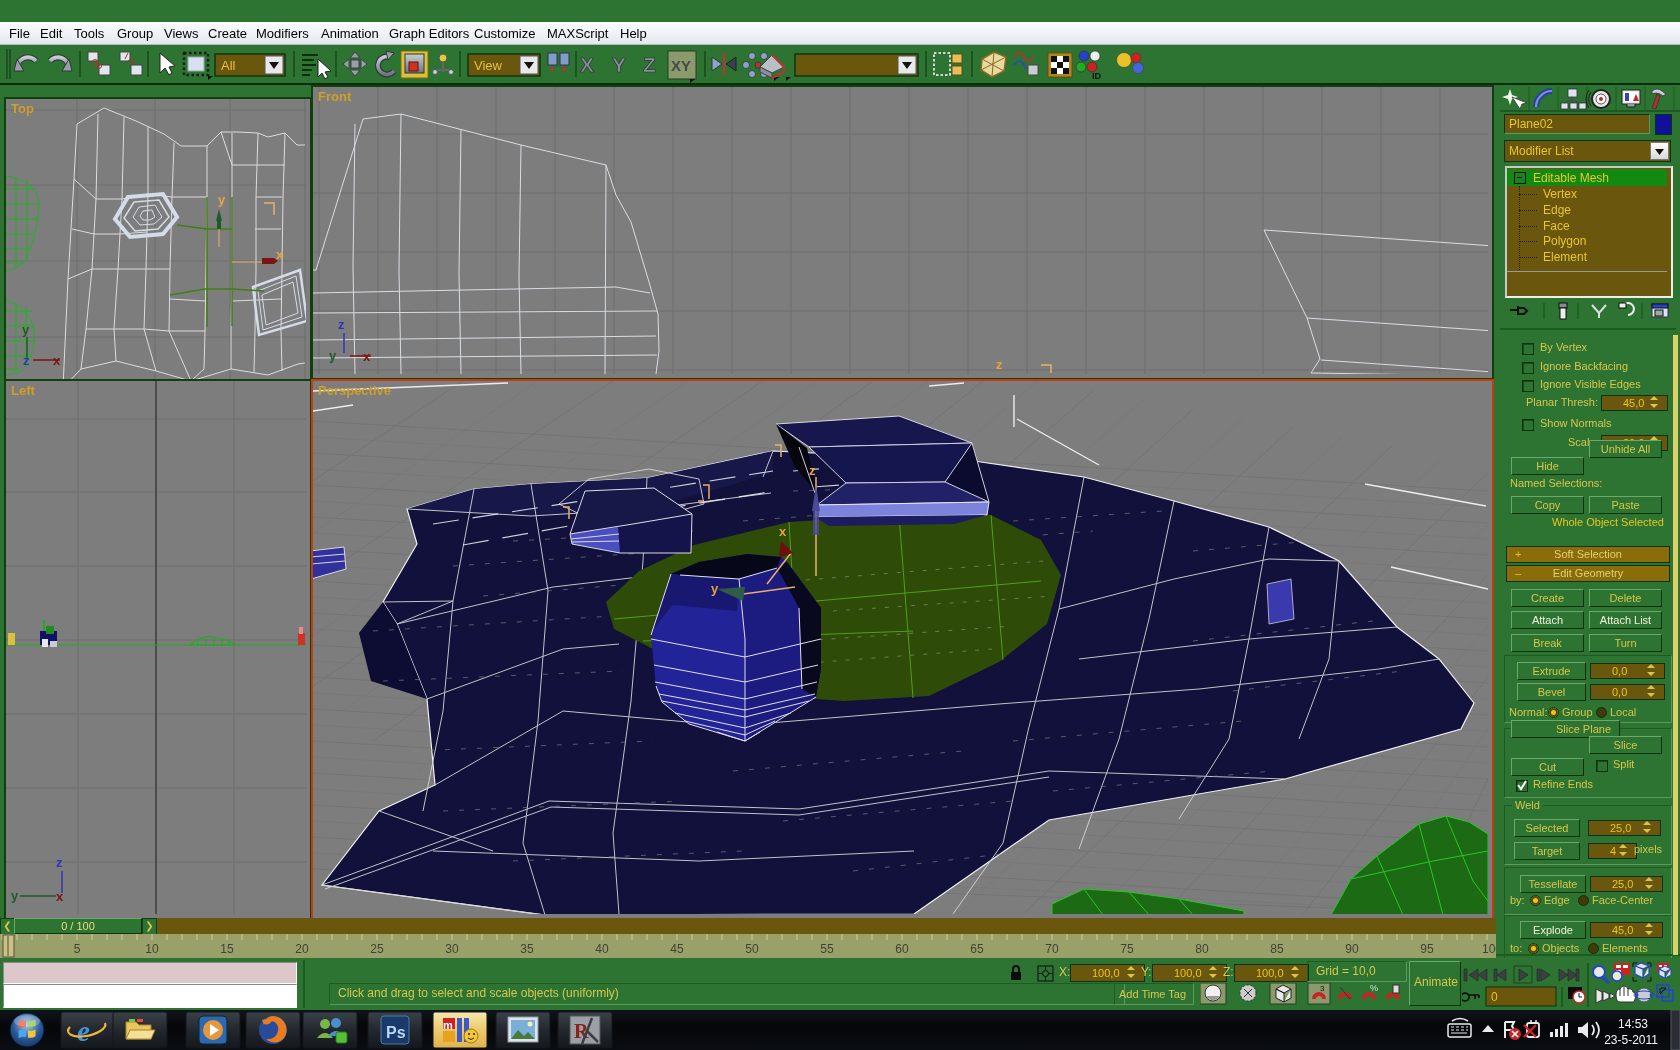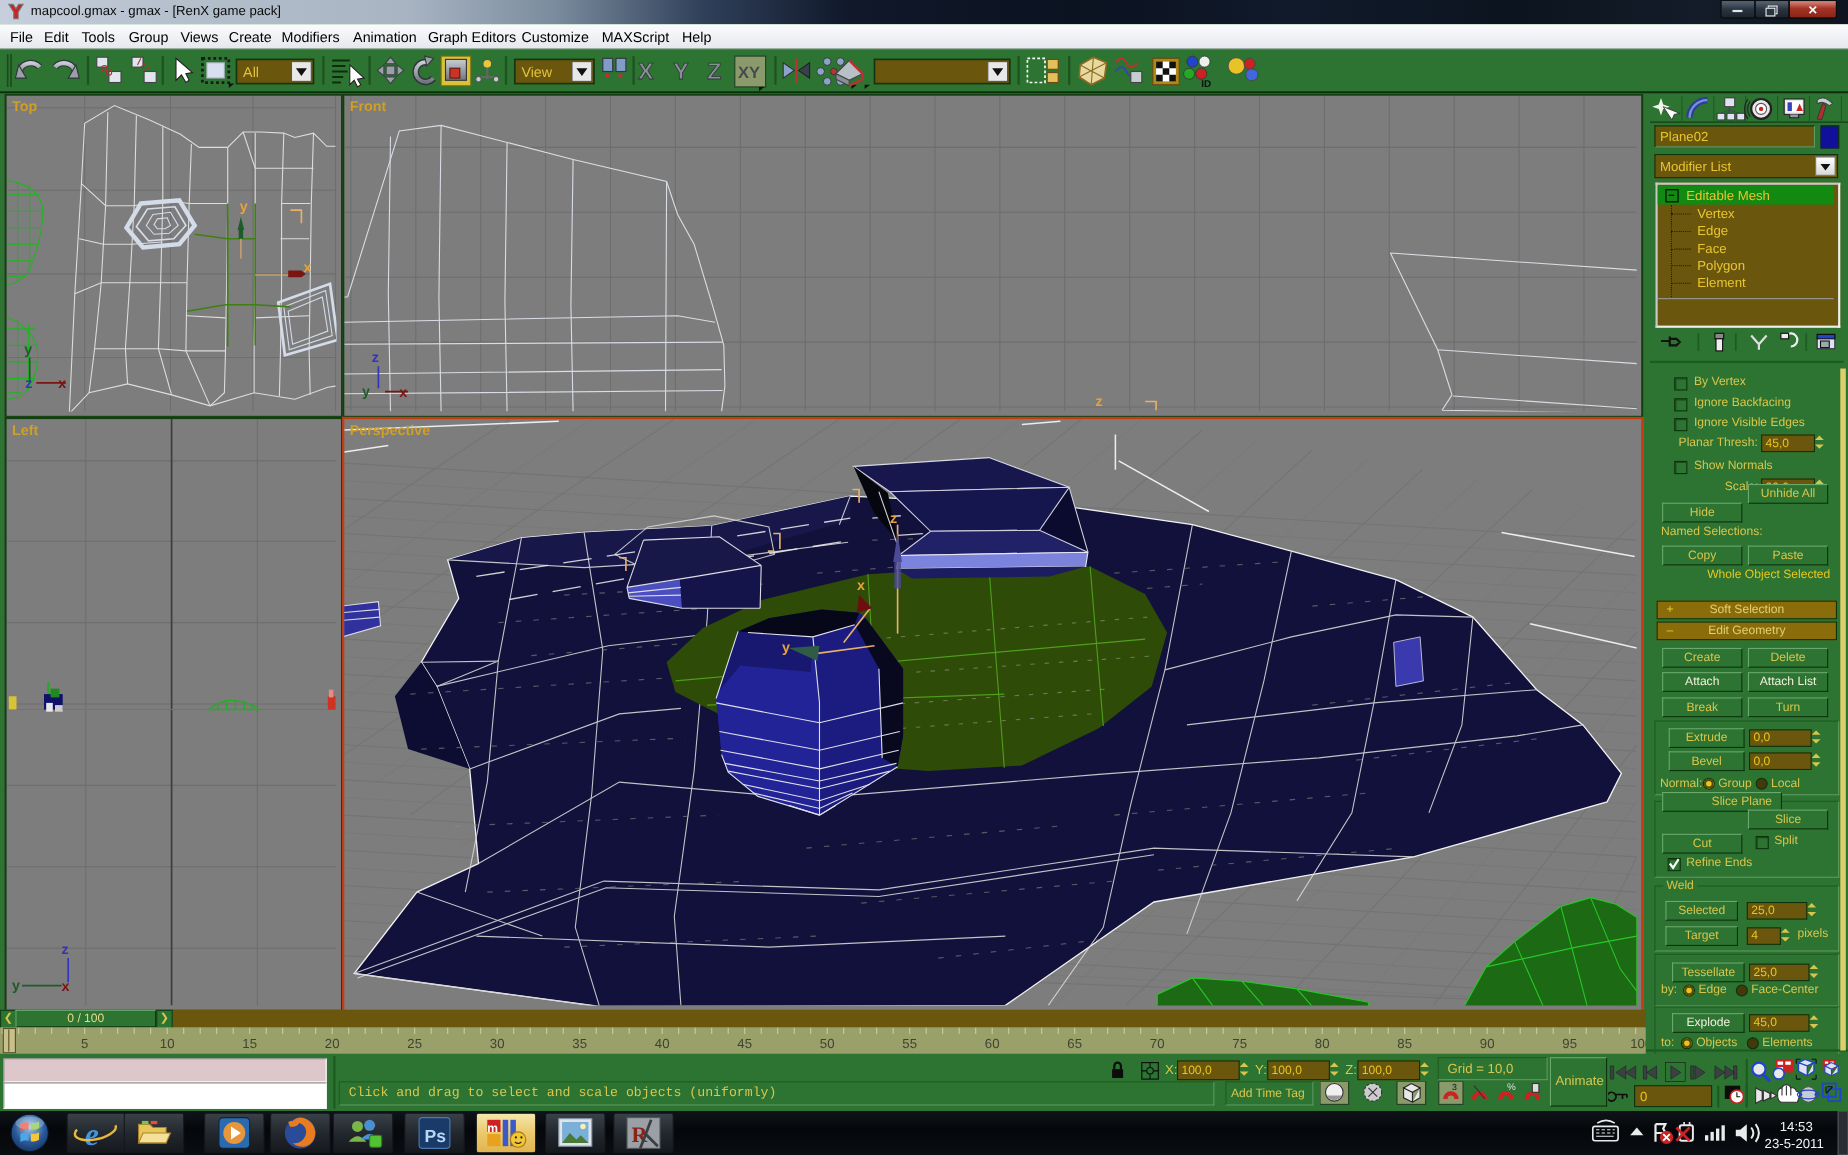--- a/index.html
+++ b/index.html
@@ -23,54 +23,36 @@
   
   #panel{left:1496px;top:85px;width:184px;height:873px;background:#2d7332;}
   
   #timeslider{left:0;top:918px;width:1496px;height:16px;background:#6b560e;}
   #trackbar{left:0;top:934px;width:1496px;height:24px;background:#9aa06a;}
   #statusbar{left:0;top:958px;width:1680px;height:52px;background:#2d7332;}
   #taskbar{left:0;top:1010px;width:1680px;height:40px;background:linear-gradient(#10141a,#05070a 40%,#0a0d12);}
   .ytext{color:#d8c74e;font-size:12px;}
   .pbtn{position:absolute;height:16px;background:#2d7332;border-top:1px solid #6aa86c;border-left:1px solid #6aa86c;
     border-bottom:1px solid #0d330d;border-right:1px solid #0d330d;color:#d9c54b;font-size:11px;text-align:center;line-height:16px;}
-  .pfield{position:absolute;height:14px;background:#6b560e;border:1px solid #0d330d;color:#e8c61e;font-size:11px;line-height:14px;padding-left:3px;}
+  .pfield{position:absolute;height:14px;background:#6b560e;border:1px solid #0d330d;color:#e8c61e;font-size:11px;line-height:14px;padding-left:21px;}
   .plab{position:absolute;color:#d9c54b;font-size:11px;white-space:pre;}
   .cb{position:absolute;width:10px;height:10px;background:#2d7332;border:1px solid #0d330d;box-shadow:inset 1px 1px 0 #1a4a1c;}
   .rollout{position:absolute;left:10px;width:162px;height:15px;background:#8a6c0a;border:1px solid #0d330d;
     color:#e3d071;font-size:11px;text-align:center;line-height:15px;}
   .gbox{position:absolute;left:8px;width:166px;border:1px solid #1d5c20;border-bottom-color:#5c995e;border-right-color:#5c995e;}
   .spn{position:absolute;width:12px;height:14px;}
   .spn:before,.spn:after{content:"";position:absolute;left:1px;width:0;height:0;border-left:4px solid transparent;border-right:4px solid transparent;}
   .spn:before{top:1px;border-bottom:4px solid #d9c54b;}
   .spn:after{bottom:1px;border-top:4px solid #d9c54b;}
   .rad{position:absolute;width:9px;height:9px;border-radius:50%;background:#423a0a;border:1px solid #0d330d;}
   .rad.on{background:#e8c61e;box-shadow:inset 0 0 0 2px #5a4a08;}
 </style>
 </head>
 <body>
 <div id="stage">
-  <div id="titlebar" class="abs">
-      <span class="ttxt">mapcool.gmax - gmax - [RenX game pack]</span>
-    <svg class="abs" style="left:6px;top:2px" width="17" height="17" viewBox="0 0 17 17">
-      <path d="M2 2 L6 2 L8.5 6 L11 2 L15 2 L10.5 9 L10.5 15 L6.5 15 L6.5 9 Z" fill="#cc2222" stroke="#777" stroke-width="1"></path>
-    </svg>
-    <div class="abs" style="left:1564px;top:0;width:30px;height:15px;background:linear-gradient(#5a6673,#2a343f 50%,#1c242e);border:1px solid #0a0d12;border-radius:0 0 3px 3px;">
-      <div class="abs" style="left:10px;top:8px;width:9px;height:2px;background:#dfe4ea;"></div>
-      </div>
-    <div class="abs" style="left:1595px;top:0;width:30px;height:15px;background:linear-gradient(#5a6673,#2a343f 50%,#1c242e);border:1px solid #0a0d12;border-radius:0 0 3px 3px;">
-      <div class="abs" style="left:11px;top:4px;width:7px;height:6px;border:1px solid #e8ecf0;"></div>
-      <div class="abs" style="left:9px;top:6px;width:7px;height:6px;border:1px solid #e8ecf0;background:#2a343f;"></div>
-      </div>
-    <div class="abs" style="left:1626px;top:0;width:42px;height:15px;background:linear-gradient(#d98a7c,#a33325 45%,#8c2417);border:1px solid #0a0d12;border-radius:0 0 3px 3px;">
-      <svg class="abs" style="left:17px;top:4px" width="8" height="8" viewBox="0 0 8 8">
-          <path d="M1 1 L7 7 M7 1 L1 7" stroke="#f4f6f8" stroke-width="1.6"></path>
-        </svg>
-      </div>
-  </div>
   <div id="menubar" class="abs">
     <span style="left:9px">File</span>
       <span style="left:40px">Edit</span>
       <span style="left:74px">Tools</span>
     <span style="left:117px">Group</span>
       <span style="left:164px">Views</span>
       <span style="left:208px">Create</span>
     <span style="left:256px">Modifiers</span>
       <span style="left:321px">Animation</span>
       <span style="left:389px">Graph Editors</span>
@@ -225,21 +207,21 @@
 
     <g stroke="#444" stroke-width="0.7">
       <circle cx="1124" cy="15" r="7.5" fill="#e8c227"></circle>
           <circle cx="1136" cy="13" r="5" fill="#cc2222"></circle>
       <circle cx="1138" cy="23" r="5.5" fill="#4466dd"></circle>
         </g>
   </svg>
   </div>
   <div id="vpzone" class="abs">
 
-    <div class="vp" style="left:4px;top:0px;width:304px;height:291px;border:2px solid #11400f;">
+    <div class="vp" style="left:4px;top:12px;width:304px;height:291px;border:2px solid #11400f;">
       <div class="vplabel">Top</div>
       <svg width="300" height="287" viewBox="0 0 300 287">
         <g stroke="#6e6e6e" stroke-width="1">
           <path d="M71 0 V287 M149 0 V287 M224 0 V287 M299 0 V287"></path>
           <path d="M0 11 H300 M0 86 H300 M0 162 H300 M0 238 H300"></path>
         </g>
 
         <g stroke="#21b421" fill="none" stroke-width="1">
           <path d="M0 77 C20 80 33 90 33 105 C33 125 25 150 18 163 L8 170 L0 172"></path>
           <path d="M0 90 H30 M0 105 H33 M0 120 H31 M0 135 H28 M0 150 H24 M0 164 H17"></path>
@@ -701,21 +683,21 @@
           <text x="1492" y="19">100</text>
       </g>
       <rect x="3" y="1" width="11" height="22" fill="#c8c088" stroke="#55502e"></rect>
       <path d="M8 2 V22" stroke="#55502e"></path>
     </svg>
   </div>
   <div id="statusbar" class="abs">
     <div class="abs" style="left:3px;top:4px;width:292px;height:20px;background:#ddc7cb;border:1px solid #8a8a8a;border-bottom-color:#fff;border-right-color:#fff;"></div>
     <div class="abs" style="left:3px;top:26px;width:292px;height:22px;background:#ffffff;border:1px solid #8a8a8a;border-bottom-color:#fff;border-right-color:#fff;"></div>
     <div class="abs" style="left:303px;top:2px;width:2px;height:48px;background:#1d5c20;"></div>
-    <div class="abs" style="left:308px;top:25px;width:794px;height:20px;border:1px solid #1d5c20;border-bottom-color:#5c995e;border-right-color:#5c995e;font-family:Liberation Mono, monospace;">
+    <div class="abs" style="left:329px;top:25px;width:794px;height:20px;border:1px solid #1d5c20;border-bottom-color:#5c995e;border-right-color:#5c995e;">
       <span class="ytext abs" style="left:8px;top:2px;">Click and drag to select and scale objects (uniformly)</span>
       </div>
     <svg class="abs" style="left:1008px;top:6px" width="52" height="18" viewBox="0 0 52 18">
       <rect x="3" y="8" width="10" height="8" fill="#0c0c0c"></rect>
         <path d="M5 8 v-3 a3 3 0 0 1 6 0 v3" fill="none" stroke="#0c0c0c" stroke-width="2"></path>
       <rect x="30" y="2" width="15" height="15" fill="none" stroke="#0c0c0c"></rect>
         <circle cx="37.5" cy="9.5" r="3" fill="none" stroke="#0c0c0c"></circle>
         <path d="M37.5 2 v4 M37.5 13 v4 M30 9.5 h4 M41 9.5 h4" stroke="#0c0c0c"></path>
     </svg>
     <span class="ytext abs" style="left:1059px;top:7px;">X:</span>

